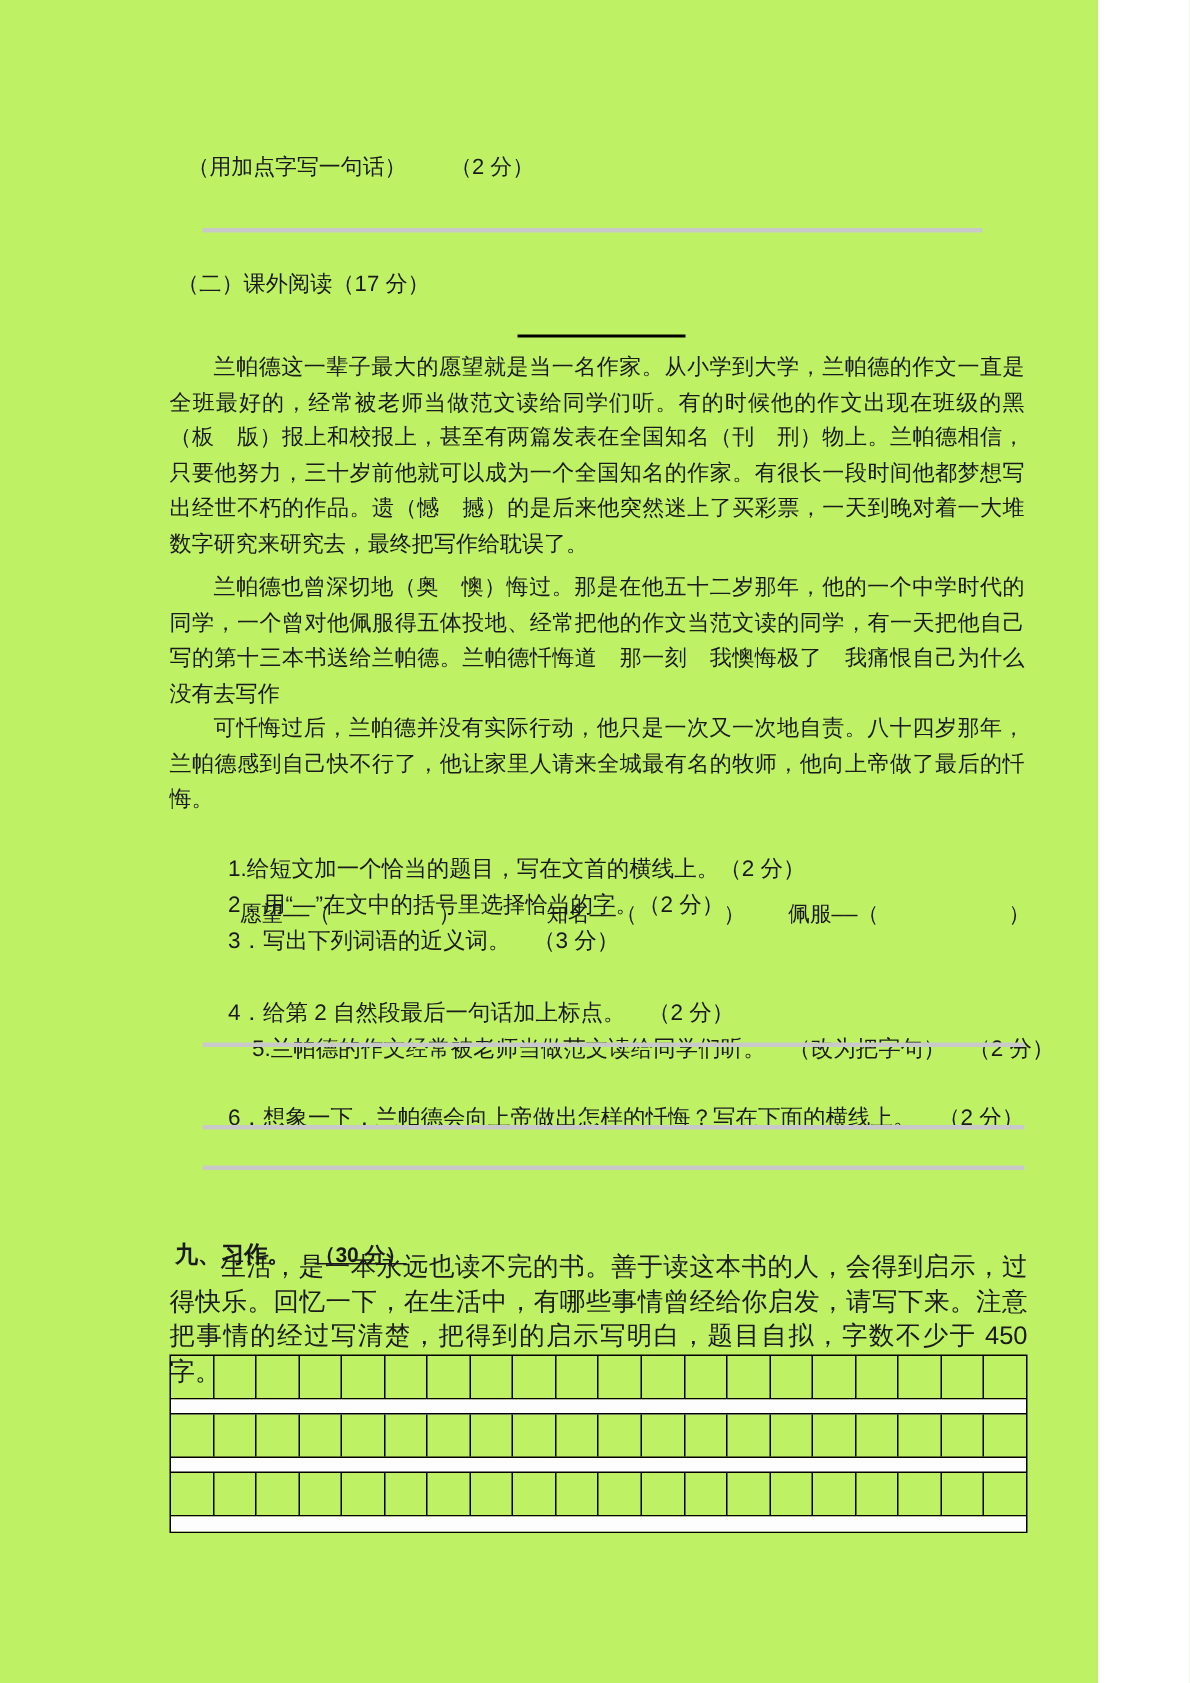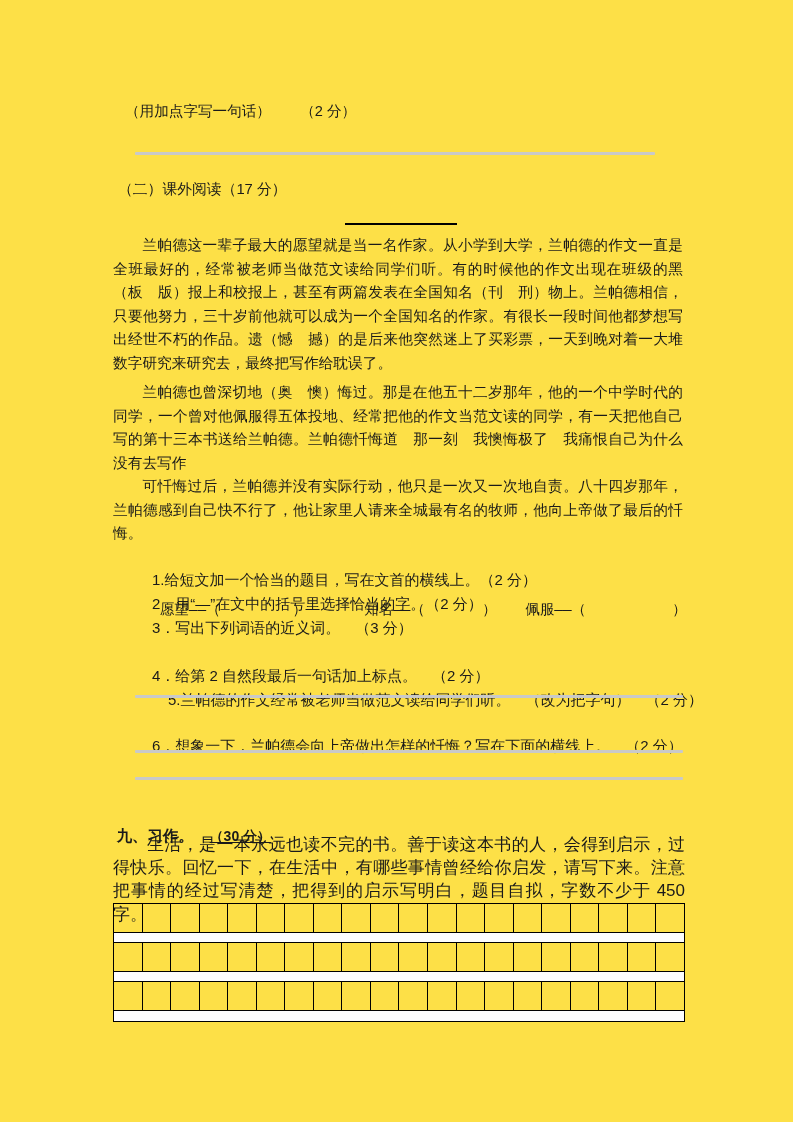--- a/index.html
+++ b/index.html
@@ -6,23 +6,23 @@
     margin: 0;
     padding: 0;
     background: #ffffff;
   }
   body {
     font-family: "Liberation Sans", "DejaVu Sans", sans-serif;
     color: #1a1a1a;
   }
   .page {
     position: relative;
-    width: 793px;
+    width: 732px;
     height: 1122px;
-    background: #fde047;
+    background: #bef264;
     overflow: hidden;
   }
   .content {
     position: absolute;
     left: 113px;
     top: 0;
     width: 570px;
   }
 
   

